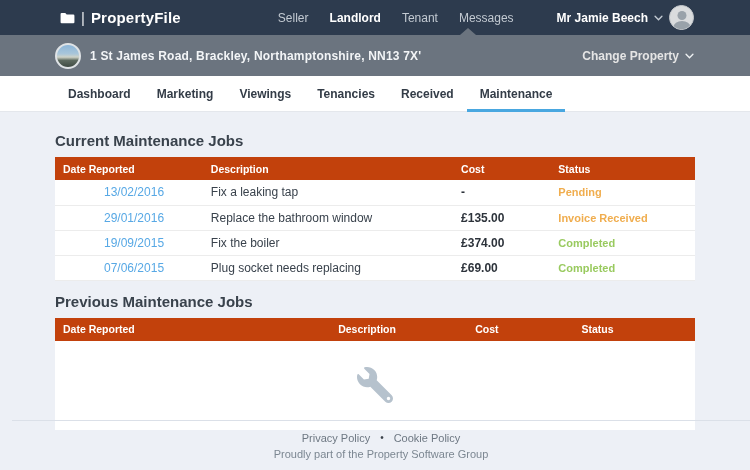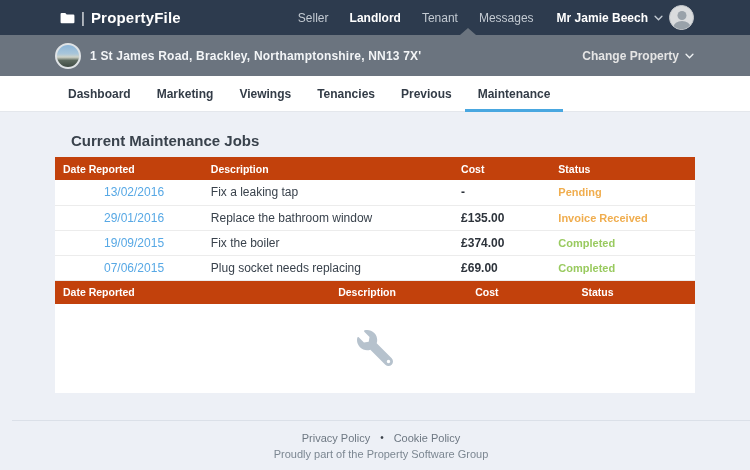--- a/index.html
+++ b/index.html
@@ -18,21 +18,21 @@
     padding:0 56px 0 60px;
   }
   .logo { display:flex; align-items:center; gap:6px; color:#fff; }
   .logo .folder-svg { width:15px; height:12px; display:block; }
   .logo .pipe { font-weight:300; font-size:15px; color:#e8ebee; }
   .logo .logo-text { font-weight:700; font-size:15px; letter-spacing:.2px; }
   .nav-links { margin-left:auto; display:flex; align-items:center; gap:21px; }
   .nav-link { font-size:12px; color:#c3cad2; text-decoration:none; cursor:pointer; position:relative; }
   .nav-link.active { color:#ffffff; font-weight:700; }
   .user-menu { display:flex; align-items:center; gap:6px; margin-left:2px; cursor:pointer; }
-  .user-name { font-size:12px; color:#ffffff; font-weight:700; }
+  .user-name { font-size:12px; color:#ffffff; font-weight:700;margin-left:20px; }
   .chev { width:9px; height:6px; display:block; }
   .avatar {
     width:25px; height:25px; border-radius:50%;
     background:#dadcde; position:relative; overflow:hidden;
     border:1px solid #c4c8cc;
   }
   .avatar .head { position:absolute; left:50%; top:5px; transform:translateX(-50%);
     width:9px; height:9px; border-radius:50%; background:#99a2aa; }
   .avatar .shoulders { position:absolute; left:50%; top:15px; transform:translateX(-50%);
     width:17px; height:12px; border-radius:50% 50% 0 0; background:#99a2aa; }
@@ -72,21 +72,21 @@
     font-size:12px; font-weight:700; color:#333c47;
     position:relative;
   }
   .tab.active::after {
     content:""; position:absolute; left:0; right:0; bottom:-1px;
     height:3px; background:#49a7e0;
   }
 
   
   .content { padding:10px 55px 0 55px; }
-  .section-title { font-size:15px; font-weight:700; color:#39424c; margin:10px 16px 8px; }
+  .section-title { font-size:15px; font-weight:700; color:#39424c; margin:10px 0 8px; }
 
   table { width:100%; border-collapse:collapse; table-layout:fixed; background:#fff; }
   thead th {
     background:#c2410c; color:#ffffff;
     font-size:10.5px; font-weight:700; text-align:left;
     height:23px; padding:0 8px; white-space:nowrap;
   }
   tbody td {
     height:25px; padding:0 8px; font-size:12px; color:#39424c;
     border-bottom:1px solid #ececec; background:#fff; white-space:nowrap; overflow:hidden;
@@ -160,21 +160,21 @@
       <polyline points="1,1.5 5,5.5 9,1.5" fill="none" stroke="#eef1f3" stroke-width="1.6" stroke-linecap="round"></polyline>
     </svg>
   </div>
 </div>
 
 <div class="tabs">
   <div class="tab">Dashboard</div>
   <div class="tab">Marketing</div>
   <div class="tab">Viewings</div>
   <div class="tab">Tenancies</div>
-  <div class="tab">Previous</div>
+  <div class="tab">Received</div>
   <div class="tab active">Maintenance</div>
 </div>
 
 <div class="content">
 
   <div class="section-title">Current Maintenance Jobs</div>
 
   <table class="t1">
     <thead>
       <tr>
@@ -205,20 +205,21 @@
       </tr>
       <tr>
         <td class="date"><a>07/06/2015</a></td>
         <td>Plug socket needs replacing</td>
         <td class="cost">£69.00</td>
         <td class="status" style="color: rgb(153, 202, 95);">Completed</td>
       </tr>
     </tbody>
   </table>
 
+  <div class="section-title" style="margin-top:12px;">Previous Maintenance Jobs</div>
 
   <table class="t2">
     <thead>
       <tr>
         <th class="c-date">Date Reported</th>
         <th class="c-desc">Description</th>
         <th class="c-cost">Cost</th>
         <th class="c-status">Status</th>
       </tr>
     </thead>

